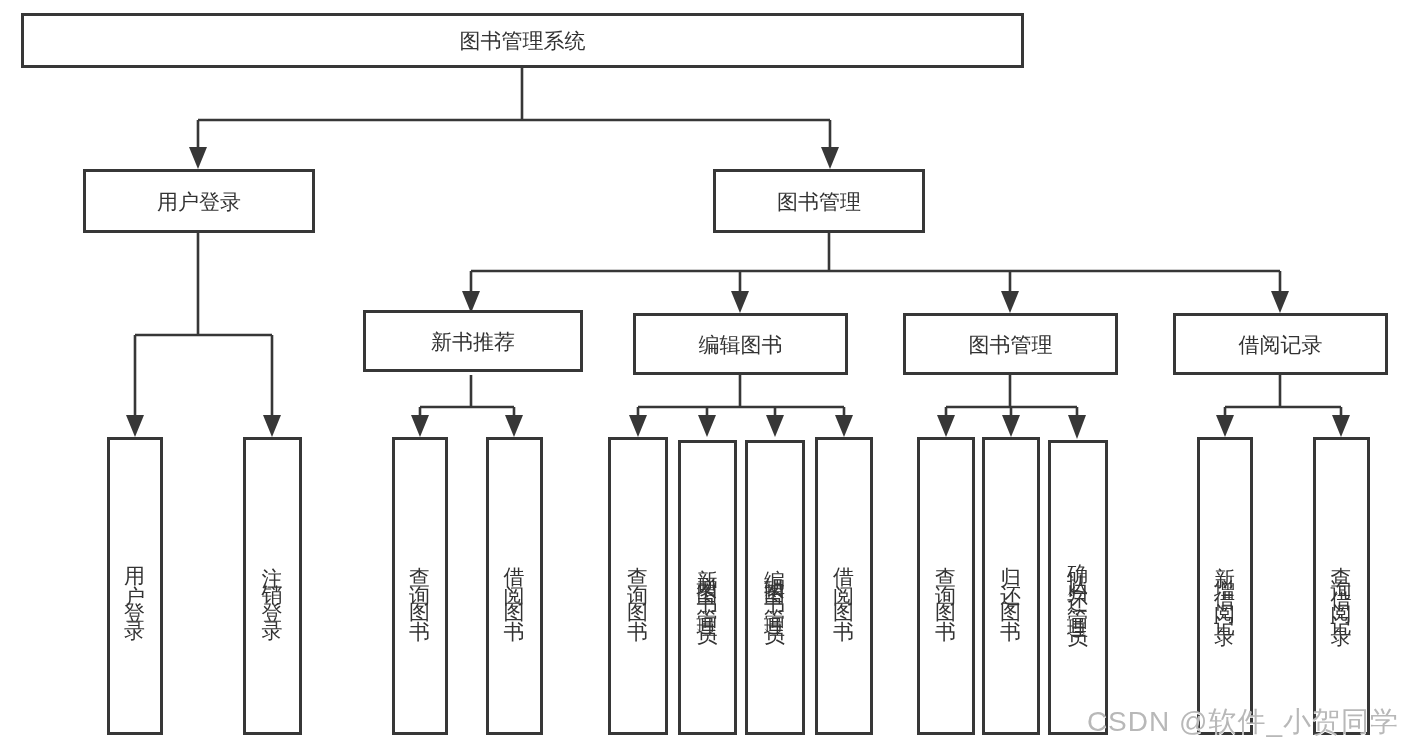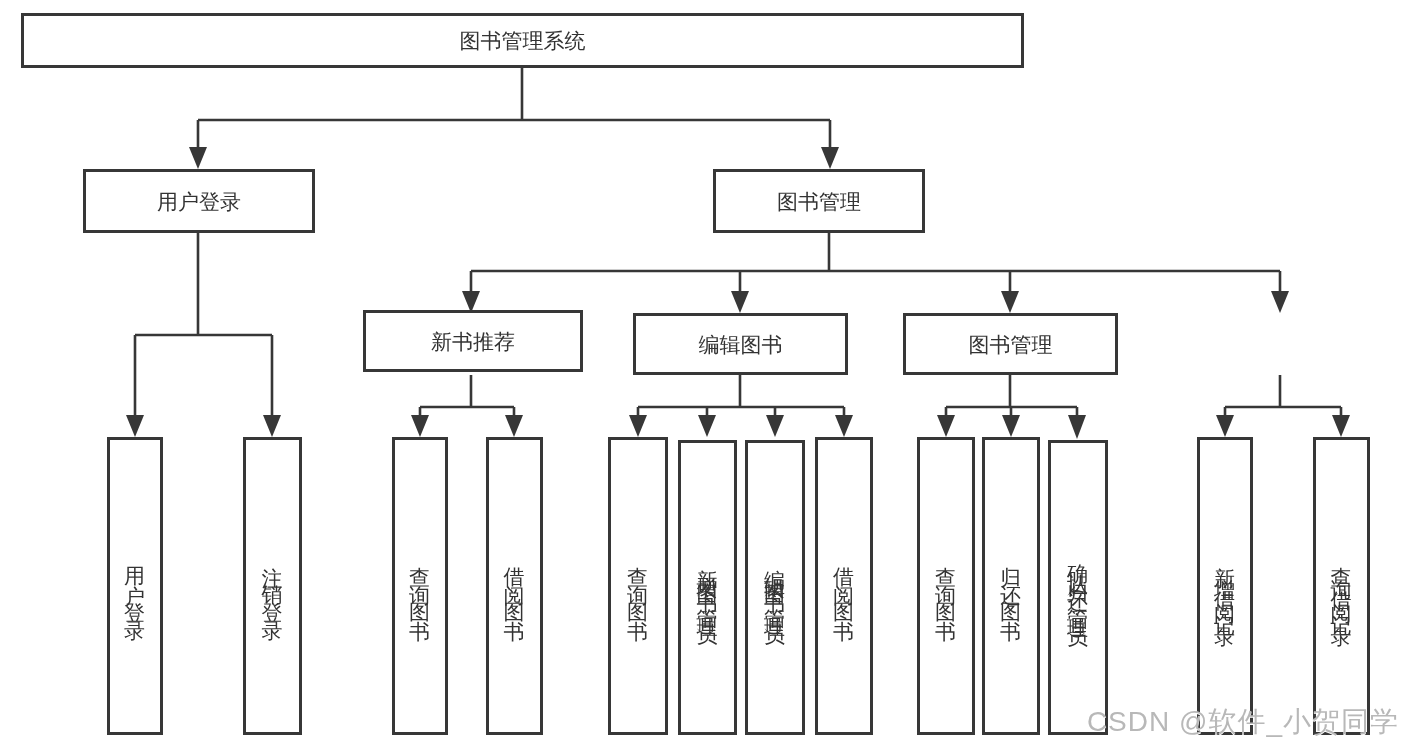--- a/index.html
+++ b/index.html
@@ -109,20 +109,21 @@
   </svg>
 
   <div class="node" style="left:21px;top:13px;width:1003px;height:55px">图书管理系统</div>
 
   <div class="node" style="left:83px;top:169px;width:232px;height:64px">用户登录</div>
   <div class="node" style="left:713px;top:169px;width:212px;height:64px">图书管理</div>
 
   <div class="node" style="left:363px;top:310px;width:220px;height:62px">新书推荐</div>
   <div class="node" style="left:633px;top:313px;width:215px;height:62px">编辑图书</div>
   <div class="node" style="left:903px;top:313px;width:215px;height:62px">图书管理</div>
+  <div class="node" style="left:1173px;top:313px;width:215px;height:62px">借阅记录</div>
 
   <div class="node v v4" style="left:107px;top:437px;width:56px;height:298px">用户登录</div>
   <div class="node v v4" style="left:243px;top:437px;width:59px;height:298px">注销登录</div>
 
   <div class="node v v4" style="left:392px;top:437px;width:56px;height:298px">查询图书</div>
   <div class="node v v4" style="left:486px;top:437px;width:57px;height:298px">借阅图书</div>
 
   <div class="node v v4" style="left:608px;top:437px;width:60px;height:298px">查询图书</div>
   <div class="node v v9" style="left:678px;top:440px;width:59px;height:295px">新增图书（管理员）</div>
   <div class="node v v9" style="left:745px;top:440px;width:60px;height:295px">编辑图书（管理员）</div>

